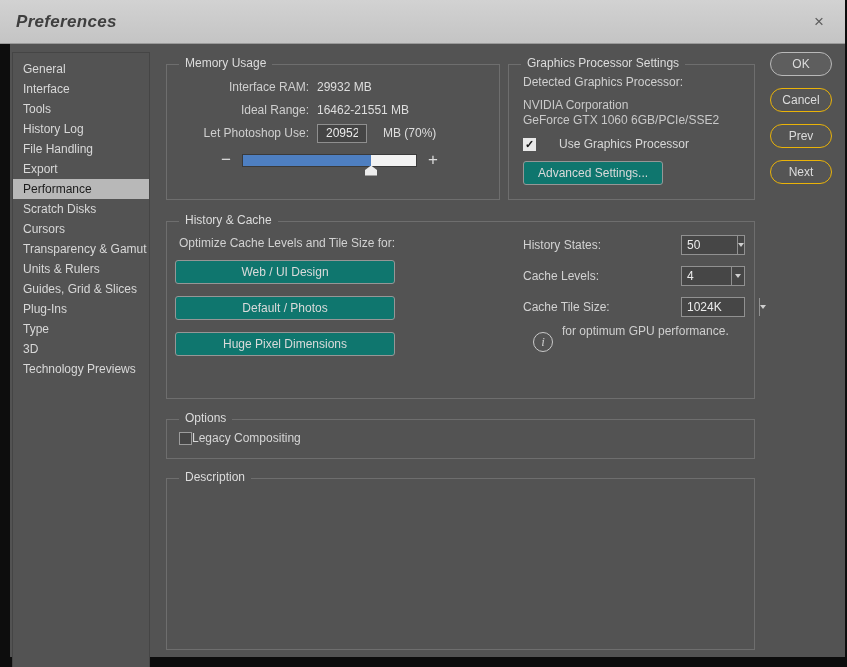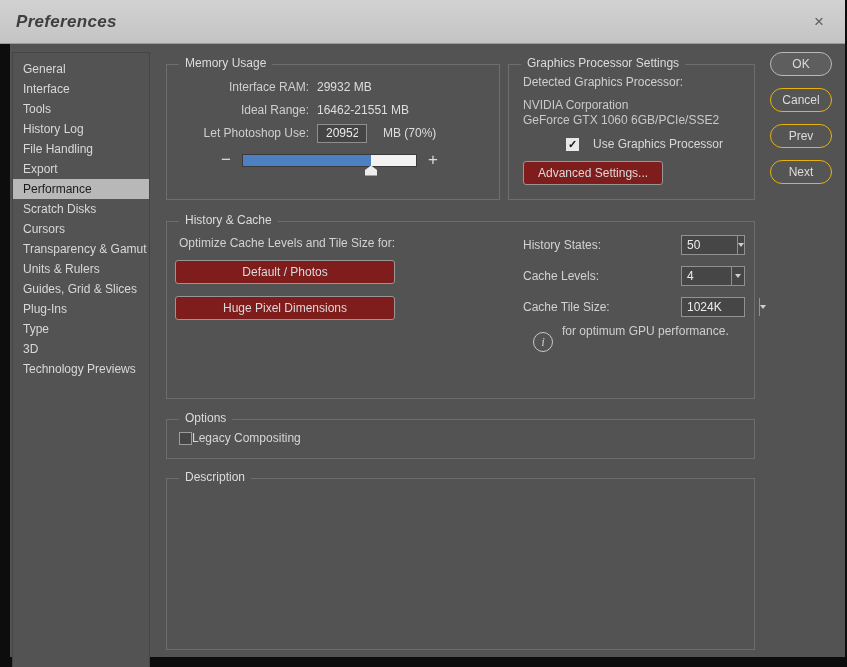--- a/index.html
+++ b/index.html
@@ -79,29 +79,29 @@
   .slider-thumb {
     position: absolute; top: 100%; width: 12px; height: 10px;
     background: #ededed;
     clip-path: polygon(50% 0, 100% 45%, 100% 100%, 0 100%, 0 45%);
   }
 
   
   .gpu-inner { padding: 10px 14px 0 14px; }
   .gpu-detect { color: #d0d0d0; margin-bottom: 9px; }
   .gpu-line { color: #c9c9c9; line-height: 15px; }
-  .check-row { margin-top: 9px; display: flex; align-items: center; gap: 14px; color: #d8d8d8; margin-left: 43px; }
+  .check-row { margin-top: 9px; display: flex; align-items: center; gap: 23px; color: #d8d8d8; }
   .checkbox {
     width: 13px; height: 13px; border: 1px solid #9c9c9c; background: #464646;
     display: inline-flex; align-items: center; justify-content: center; flex: none;
   }
   .checkbox.checked { background: #e9e9e9; border-color: #e9e9e9; }
   .checkbox.checked::after { content: "✓"; color: #151515; font-size: 11px; font-weight: bold; line-height: 1; }
   .ps-btn {
-    background: #7f1d1d; border: 1px solid #969696; border-radius: 3px;
+    background: #0f766e; border: 1px solid #969696; border-radius: 3px;
     color: #dadada; font-size: 12px; height: 24px; cursor: default;
     font-family: "Liberation Sans", sans-serif;
   }
   .adv-btn { margin-top: 10px; padding: 0 14px; }
 
   
   .hc-optimize { position: absolute; left: 12px; top: 14px; color: #d2d2d2; }
   .hc-presets { position: absolute; left: 8px; top: 38px; }
   .preset-btn { display: block; width: 220px; margin-bottom: 12px; }
   .hc-right { position: absolute; left: 356px; top: 12px; width: 222px; }
@@ -208,20 +208,21 @@
           <span>Use Graphics Processor</span>
         </div>
         <button class="ps-btn adv-btn">Advanced Settings...</button>
       </div>
     </div>
 
     <div class="panel panel-hc">
       <span class="legend">History &amp; Cache</span>
       <div class="hc-optimize">Optimize Cache Levels and Tile Size for:</div>
       <div class="hc-presets">
+        <button class="ps-btn preset-btn">Web / UI Design</button>
         <button class="ps-btn preset-btn">Default / Photos</button>
         <button class="ps-btn preset-btn">Huge Pixel Dimensions</button>
       </div>
       <div class="hc-right">
         <div class="hc-row">
           <span class="hc-label">History States:</span>
           <div class="dropdown">
             <span class="dd-value">50</span>
             <span class="dd-arrow"></span>
           </div>

